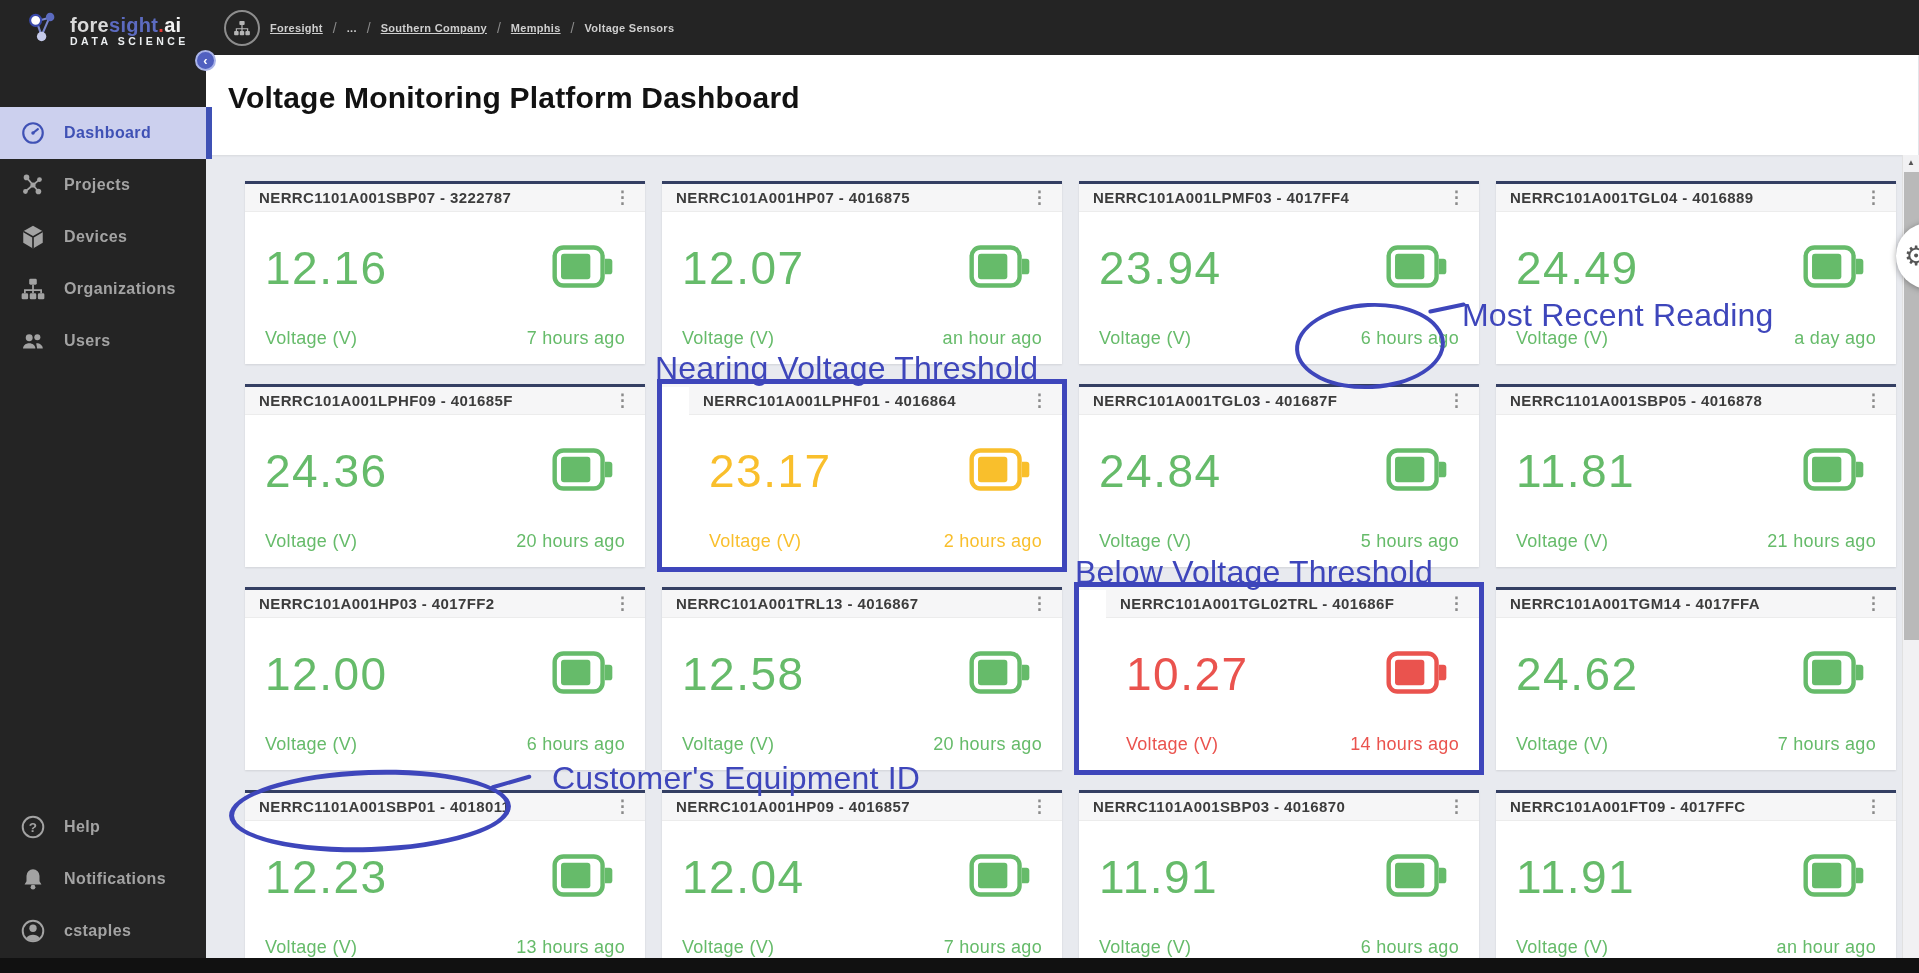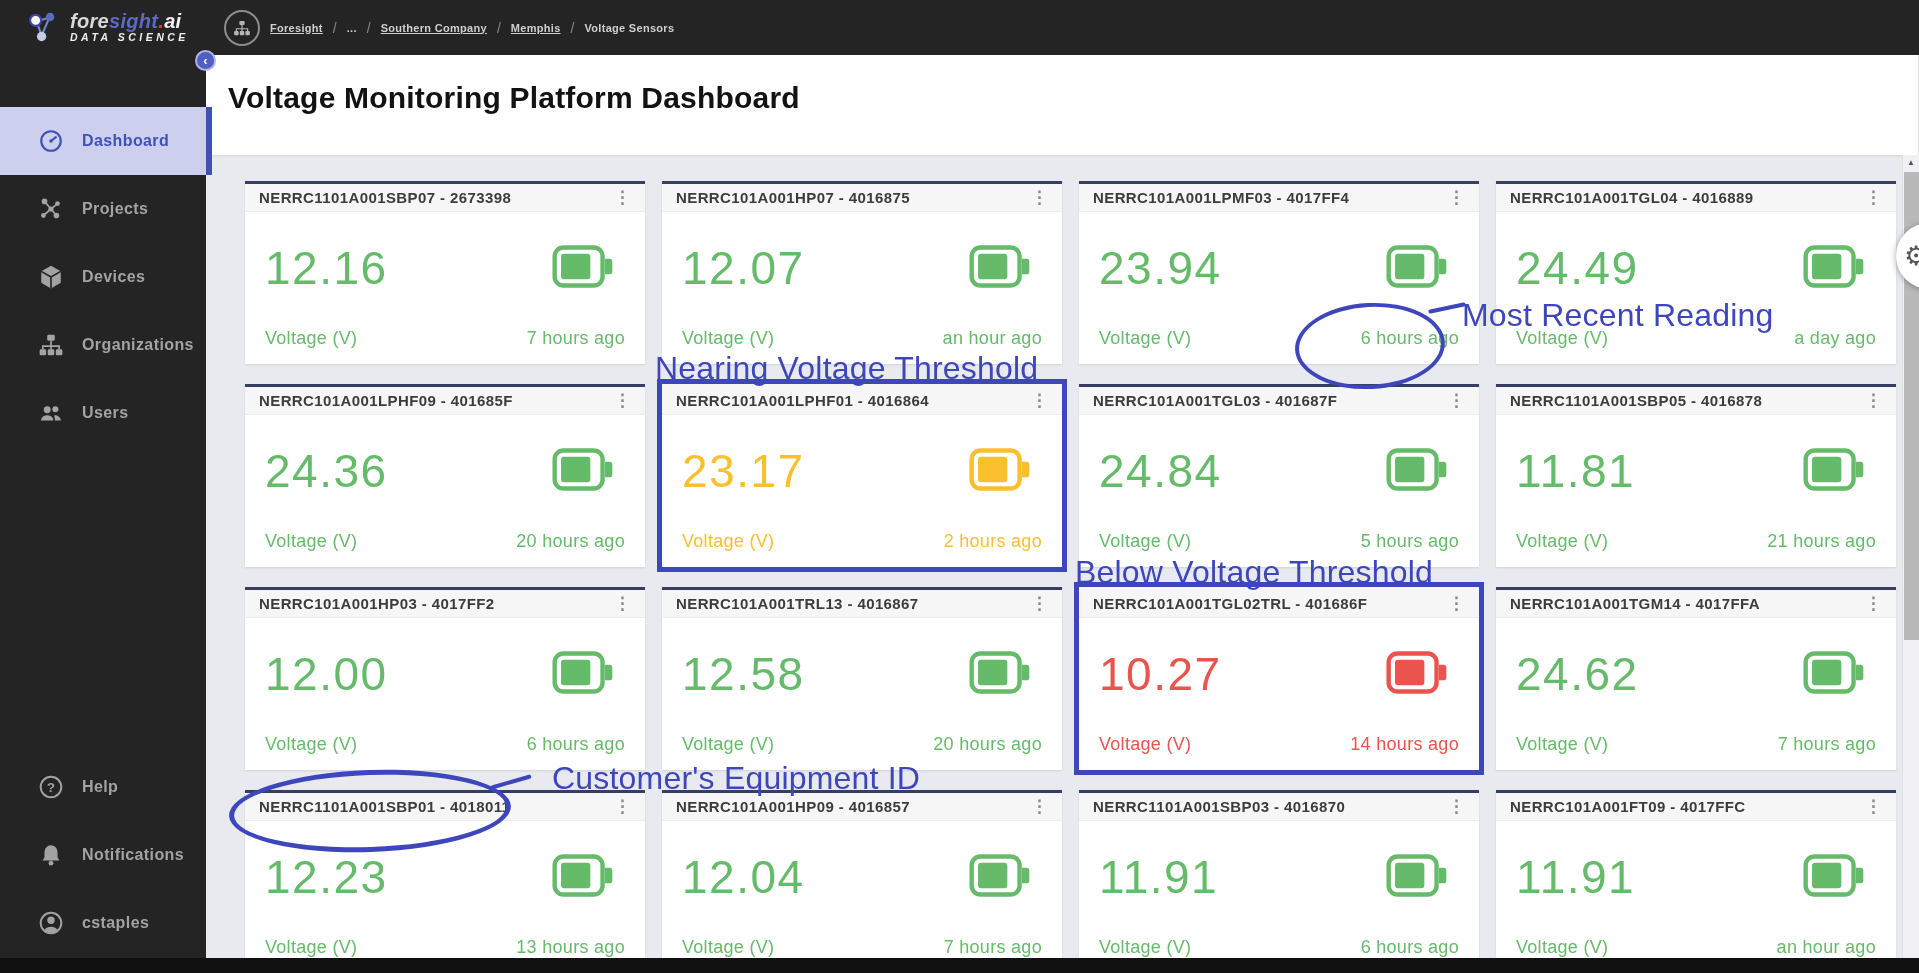--- a/index.html
+++ b/index.html
@@ -8,21 +8,21 @@
     position:relative;
     font-family:"Liberation Sans", sans-serif;
     background:#e8eaef;
   }
 
   
   .topbar {
     position:absolute; left:0; top:0; width:1919px; height:55px;
     background:#242424; z-index:15; display:flex; align-items:center;
   }
-  .logo { display:flex; align-items:center; gap:8px; padding-left:28px; width:206px;font-style:italic; }
+  .logo { display:flex; align-items:flex-end; gap:8px; padding-left:28px; width:206px; }
   .logo-text { line-height:1.05; }
   .logo-main { font-size:20px; font-weight:bold; letter-spacing:.3px; }
   .logo-fore { color:#d9d9d9; } .logo-sight { color:#5c6bc0; }
   .logo-dot { color:#e53935; } .logo-ai { color:#f2f2f2; }
   .logo-sub { font-size:10.5px; color:#eceff1; letter-spacing:3.5px; font-weight:bold; }
 
   .breadcrumb { display:flex; align-items:center; gap:10px; margin-left:18px; }
   .bc-org-icon {
     width:36px; height:36px; border-radius:50%; border:2px solid #8d8d8d;
     display:flex; align-items:center; justify-content:center; color:#b5b5b5;
@@ -31,22 +31,22 @@
   .bc-item.u { text-decoration:underline; cursor:pointer; }
   .bc-sep { color:#8a8a8a; font-size:14px; }
 
   
   .sidebar {
     position:absolute; left:0; top:55px; width:206px; height:918px;
     background:#242424; z-index:10;
   }
   .side-nav { position:absolute; top:52px; left:0; right:0; }
   .side-item {
-    position:relative; height:68px; display:flex; align-items:center;
-    padding-left:38px; gap:18px; color:#a3a3a3; cursor:pointer;
+    position:relative; height:52px; display:flex; align-items:center;
+    padding-left:20px; gap:18px; color:#a3a3a3; cursor:pointer;
     font-size:16px; font-weight:bold; letter-spacing:.4px;
   }
   .side-item svg { width:26px; height:26px; flex:0 0 26px; }
   .side-item.active { background:#ccd0ee; color:#3f51b5; }
   .side-item.active::after {
     content:""; position:absolute; right:-6px; top:0; bottom:0; width:6px; background:#3f51b5;
   }
   .side-footer { position:absolute; bottom:16px; left:0; right:0; }
 
   
@@ -67,21 +67,21 @@
 
   
   .cards-grid {
     position:absolute; left:245px; top:181px; width:1651px; z-index:3;
     display:grid; grid-template-columns:repeat(4,400px); column-gap:17px; row-gap:20px;
   }
   .card {
     width:400px; height:183px; background:#fff; position:relative;
     border-top:3px solid #343f63; box-shadow:0 1px 2px rgba(0,0,0,.10); cursor:pointer;
   }
-  .card.highlighted { box-shadow:0 0 0 5px #3e46bb; border-top-color:#f6f6f7; }
+  .card.highlighted { box-shadow:0 0 0 5px #3e46bb; border-top-color:#f6f6f7;padding-left:27px; }
   .card-header {
     height:28px; background:#f6f6f7; border-bottom:1px solid #ececec;
     display:flex; align-items:center; justify-content:space-between; padding:0 10px 0 14px;
   }
   .card-title { font-size:15px; font-weight:bold; color:#3c3c3c; letter-spacing:.4px; }
   .kebab { color:#8a8a8a; font-size:17px; font-weight:bold; cursor:pointer; line-height:1; padding:0 4px; }
   .card-body { position:relative; height:151px; }
   .value {
     position:absolute; left:20px; top:29px; font-size:46px; letter-spacing:1.5px; font-weight:400;
   }
@@ -240,21 +240,21 @@
 
 <button class="collapse-btn"><span>‹</span></button>
 
 <div class="title-band">
   <h1 class="page-title">Voltage Monitoring Platform Dashboard</h1>
 </div>
 
 <div class="cards-grid">
   <div class="card normal">
     <div class="card-header">
-      <span class="card-title">NERRC1101A001SBP07 - 2673398</span>
+      <span class="card-title">NERRC1101A001SBP07 - 3222787</span>
       <span class="kebab">⋮</span>
     </div>
     <div class="card-body">
       <span class="value metric">12.16</span>
       <svg class="battery metric" viewBox="0 0 64 44">
         <rect x="2.5" y="2.5" width="49" height="39" rx="9" fill="none" stroke="currentColor" stroke-width="4.5"></rect>
         <rect x="9" y="9" width="30" height="26" rx="3" fill="currentColor"></rect>
         <path d="M54 14h4.5a3 3 0 0 1 3 3v10a3 3 0 0 1-3 3H54z" fill="currentColor"></path>
       </svg>
       <div class="card-footer">

